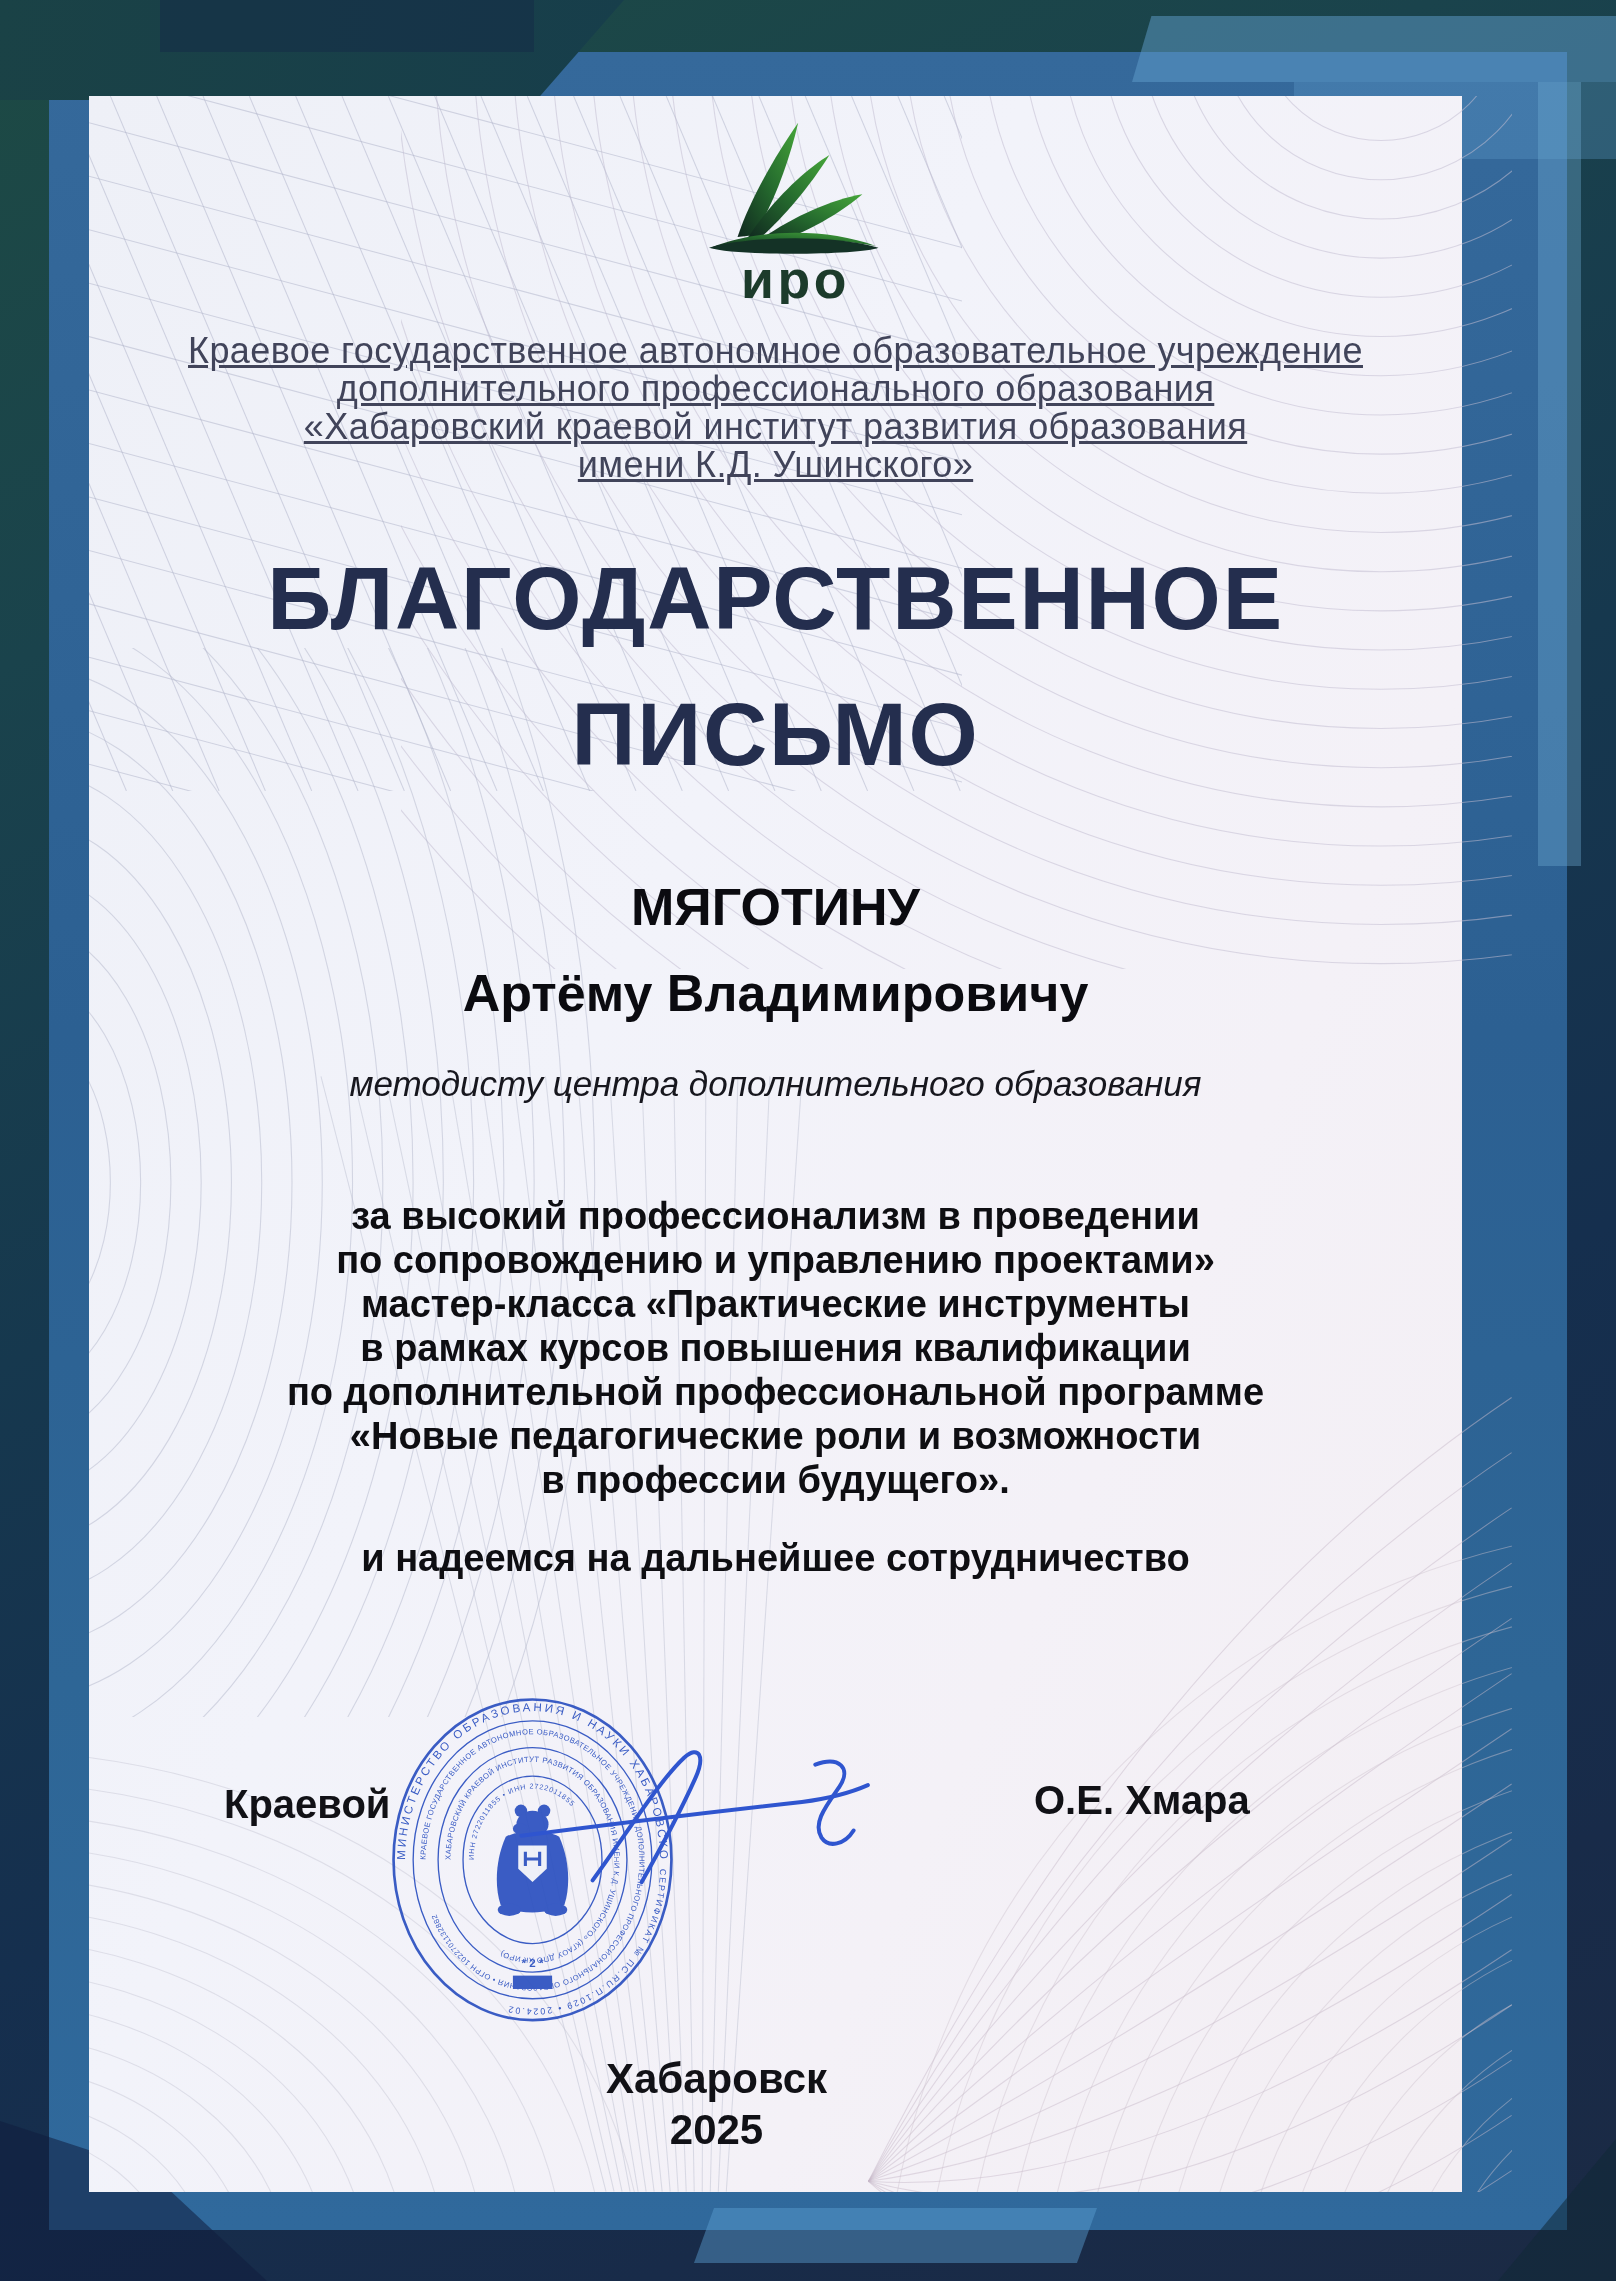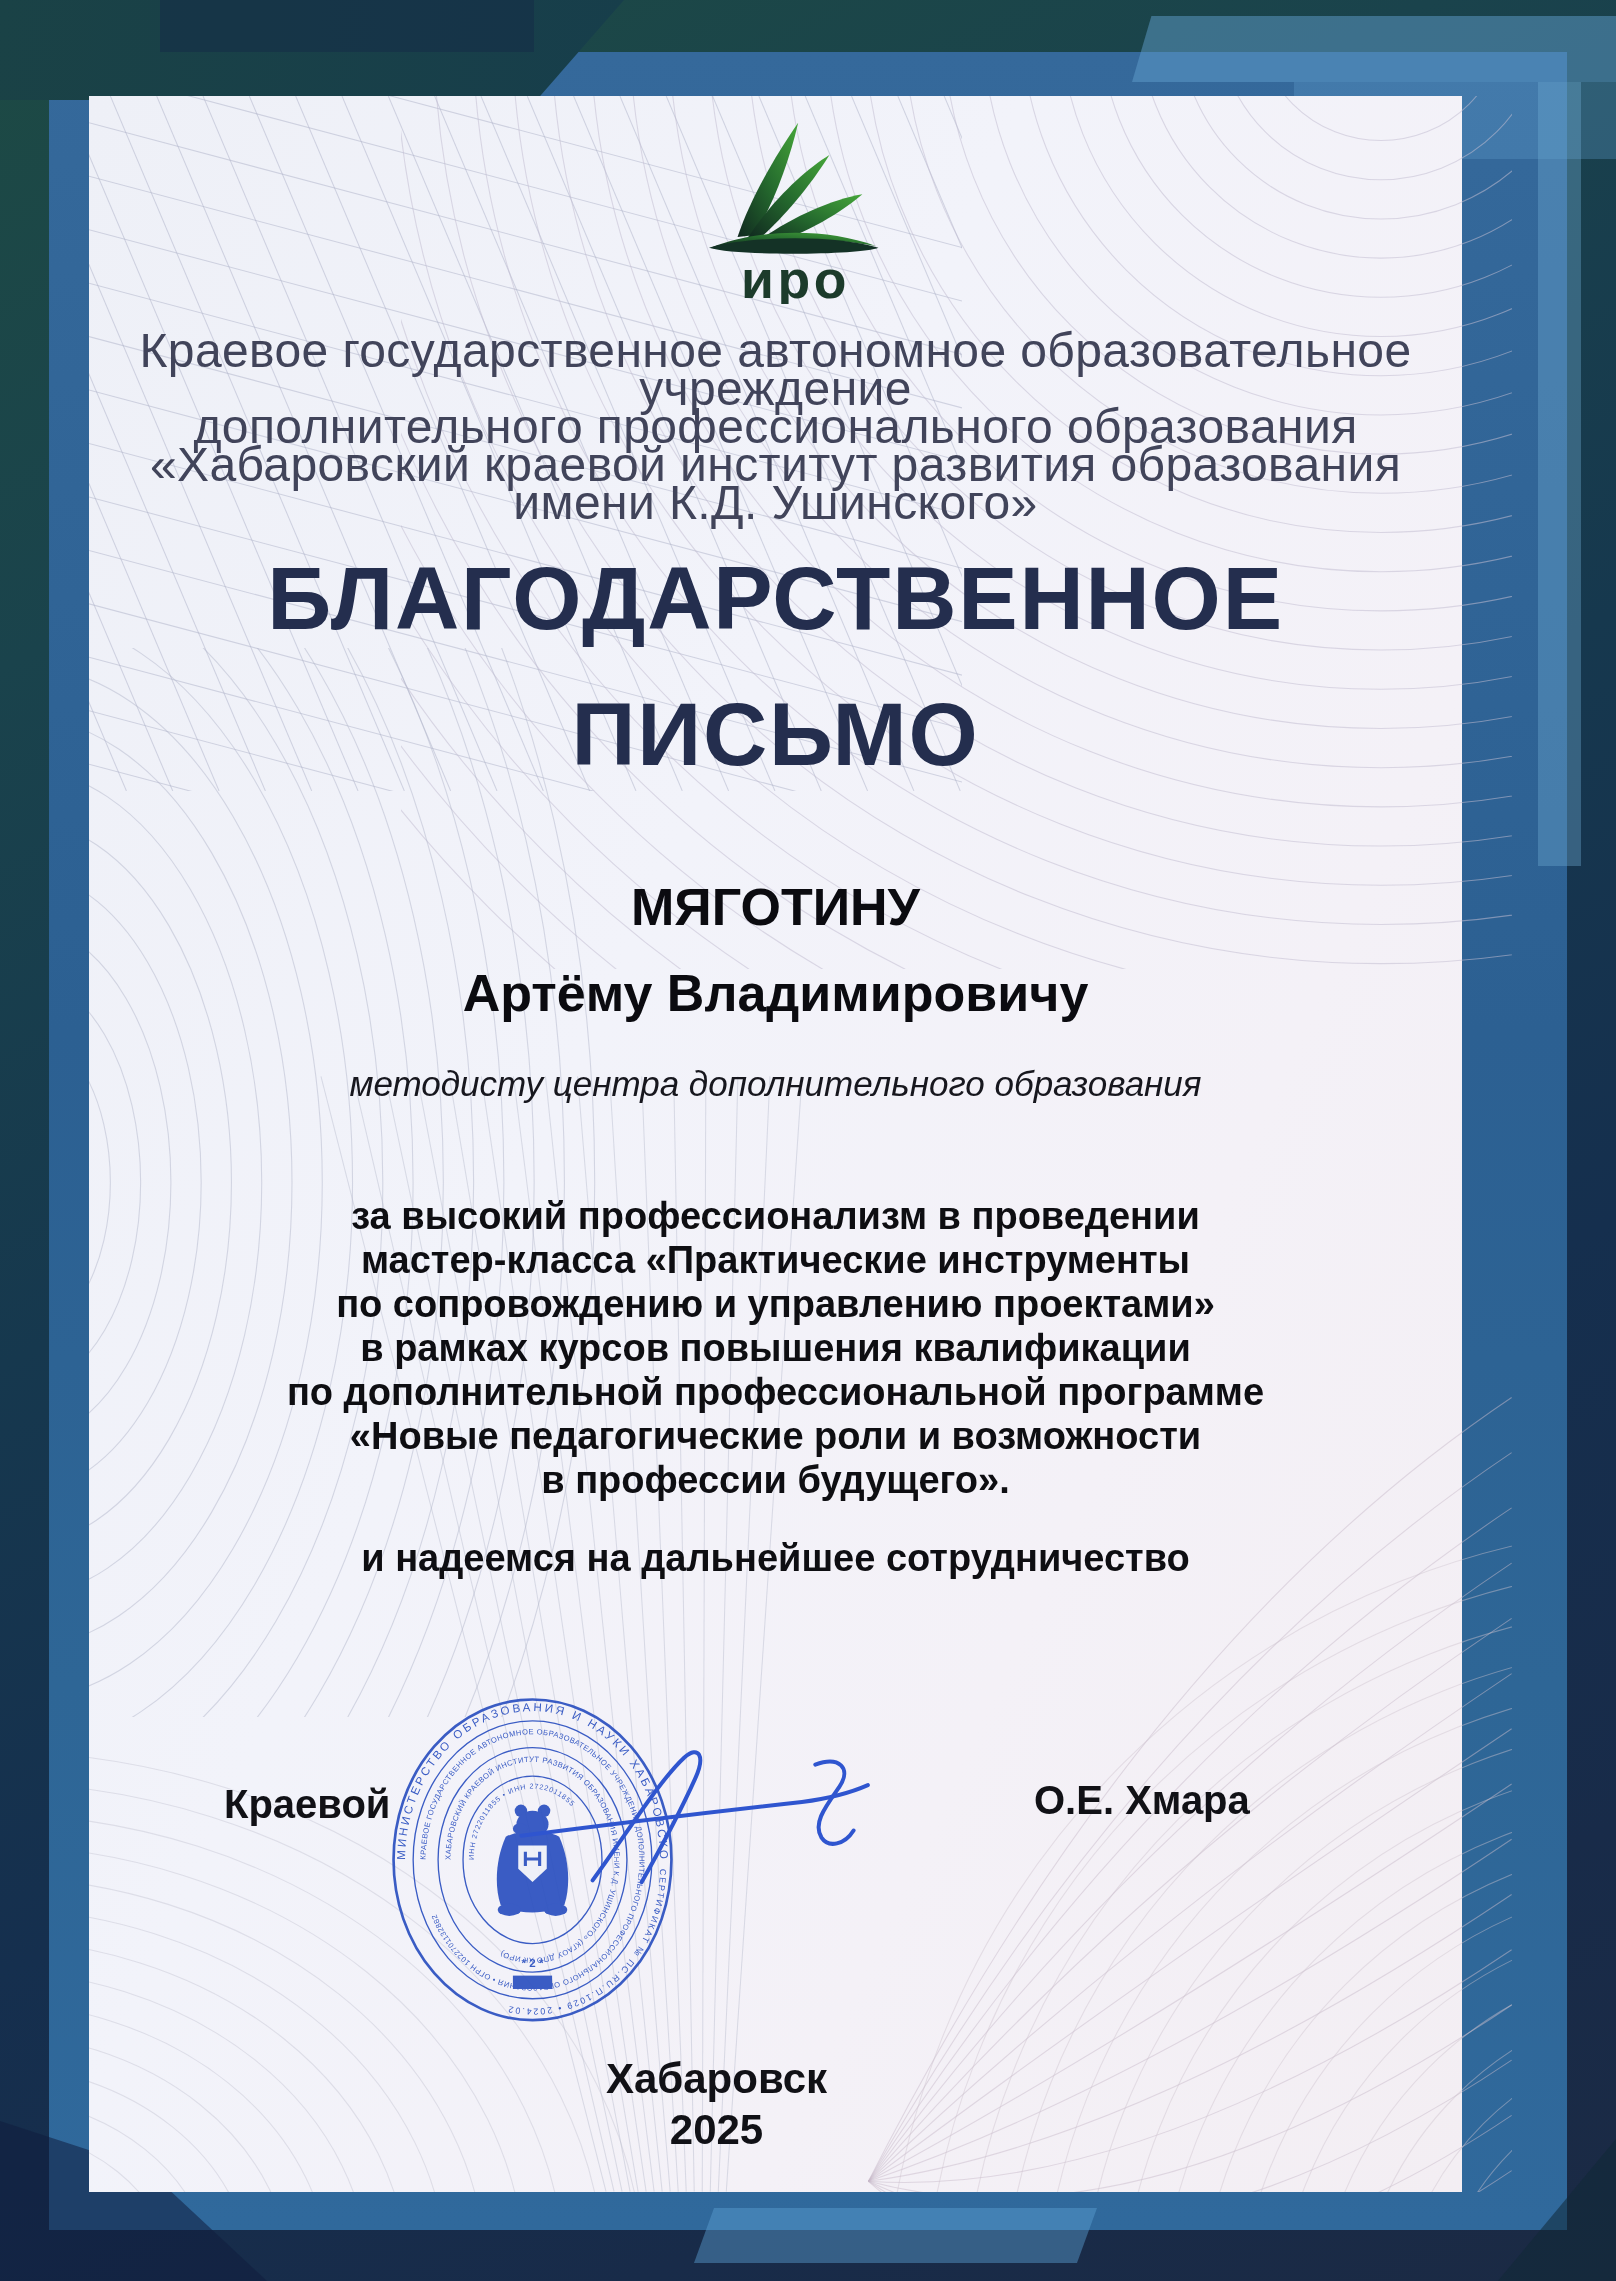--- a/index.html
+++ b/index.html
@@ -13,21 +13,21 @@
     background:linear-gradient(180deg,#35699b 0%,#2c6092 45%,#2e6696 75%,#30699c 100%);
   }
   .ovl{position:absolute;}
   .paper{
     position:absolute; left:89px; top:96px; width:1373px; height:2096px;
     background:linear-gradient(115deg,#eef0f7 0%,#f2f3fa 40%,#f4f1f7 70%,#f3eef3 100%);
   }
   .decor{position:absolute; pointer-events:none;}
   .content{position:absolute; left:0; top:0; width:100%; height:100%;}
   .center-block{position:absolute; left:0; width:100%; text-align:center;}
-  .org-text{font-size:48px; line-height:38px; color:#41445a; letter-spacing:0.4px; font-weight:400;}
+  .org-text{font-size:36px; line-height:38px; color:#41445a; letter-spacing:0.4px; font-weight:400;text-decoration:underline;}
   .cert-title{font-size:89px; line-height:136px; font-weight:bold; color:#242e4e; letter-spacing:1.8px;}
   .recipient{font-size:52px; line-height:86px; font-weight:bold; color:#0b0b10;}
   .position-line{font-size:35px; line-height:42px; font-style:italic; color:#17171e;}
   .body-line{font-size:38px; line-height:44px; font-weight:bold; color:#0e0e12;}
   .wish-line{font-size:38px; line-height:44px; font-weight:bold; color:#0e0e12;}
   .sig-label{position:absolute; font-size:40px; font-weight:bold; color:#111116;}
   .footer-block{font-size:42px; line-height:51px; font-weight:bold; color:#111116;}
   .logo-text{font-weight:bold; letter-spacing:4px;}
 </style>
 </head>
@@ -253,22 +253,22 @@
         <div>МЯГОТИНУ</div>
         <div>Артёму Владимировичу</div>
       </div>
 
       <div class="center-block" style="top:957px;margin-top:10px;">
         <div class="position-line">методисту центра дополнительного образования</div>
       </div>
 
       <div class="center-block" style="top:1098px;">
         <div class="body-line">за высокий профессионализм в проведении</div>
+        <div class="body-line">по сопровождению и управлению проектами»</div>
         <div class="body-line">мастер-класса «Практические инструменты</div>
-        <div class="body-line">по сопровождению и управлению проектами»</div>
         <div class="body-line">в рамках курсов повышения квалификации</div>
         <div class="body-line">по дополнительной профессиональной программе</div>
         <div class="body-line">«Новые педагогические роли и возможности</div>
         <div class="body-line">в профессии будущего».</div>
       </div>
 
       <div class="center-block" style="top:1440px;">
         <div class="wish-line">и надеемся на дальнейшее сотрудничество</div>
       </div>
 

